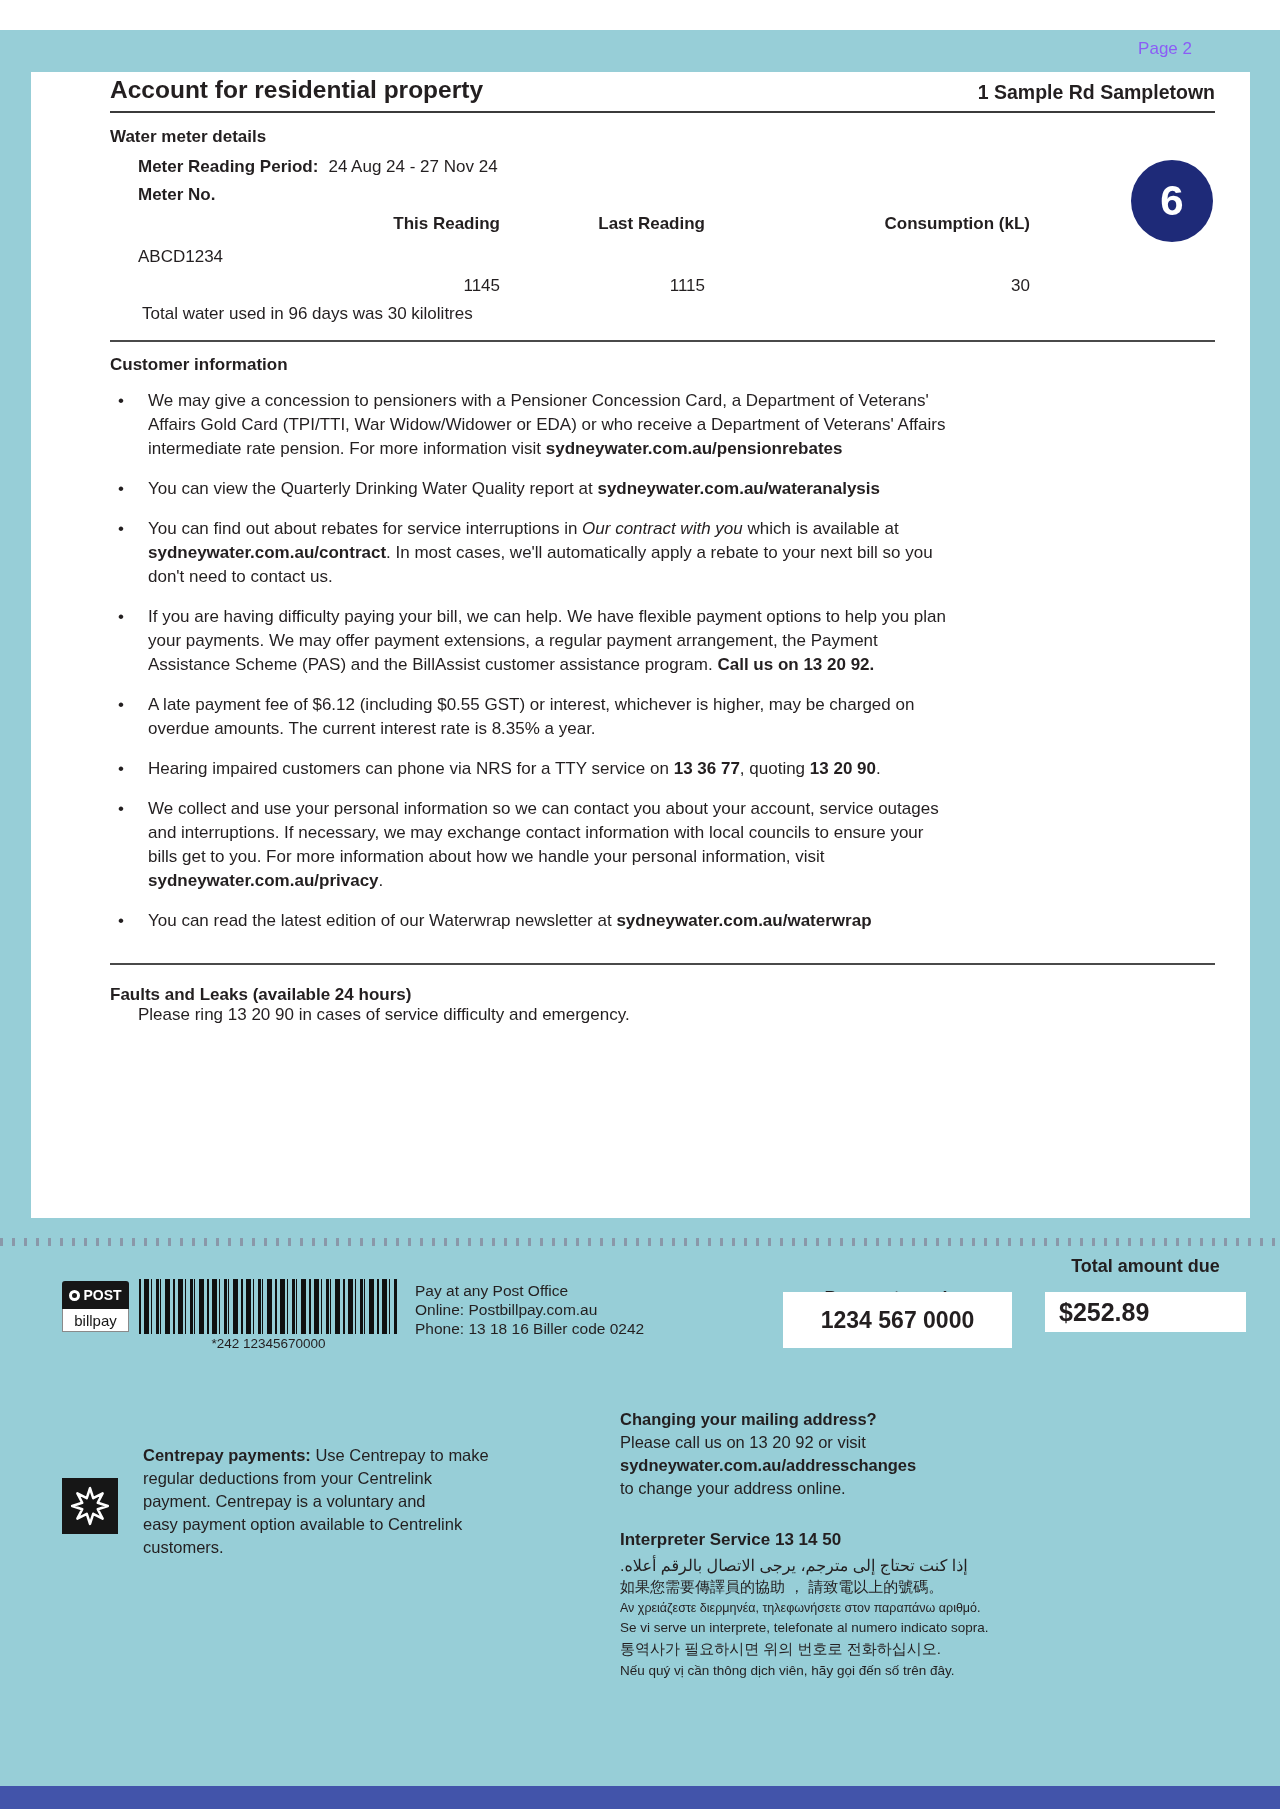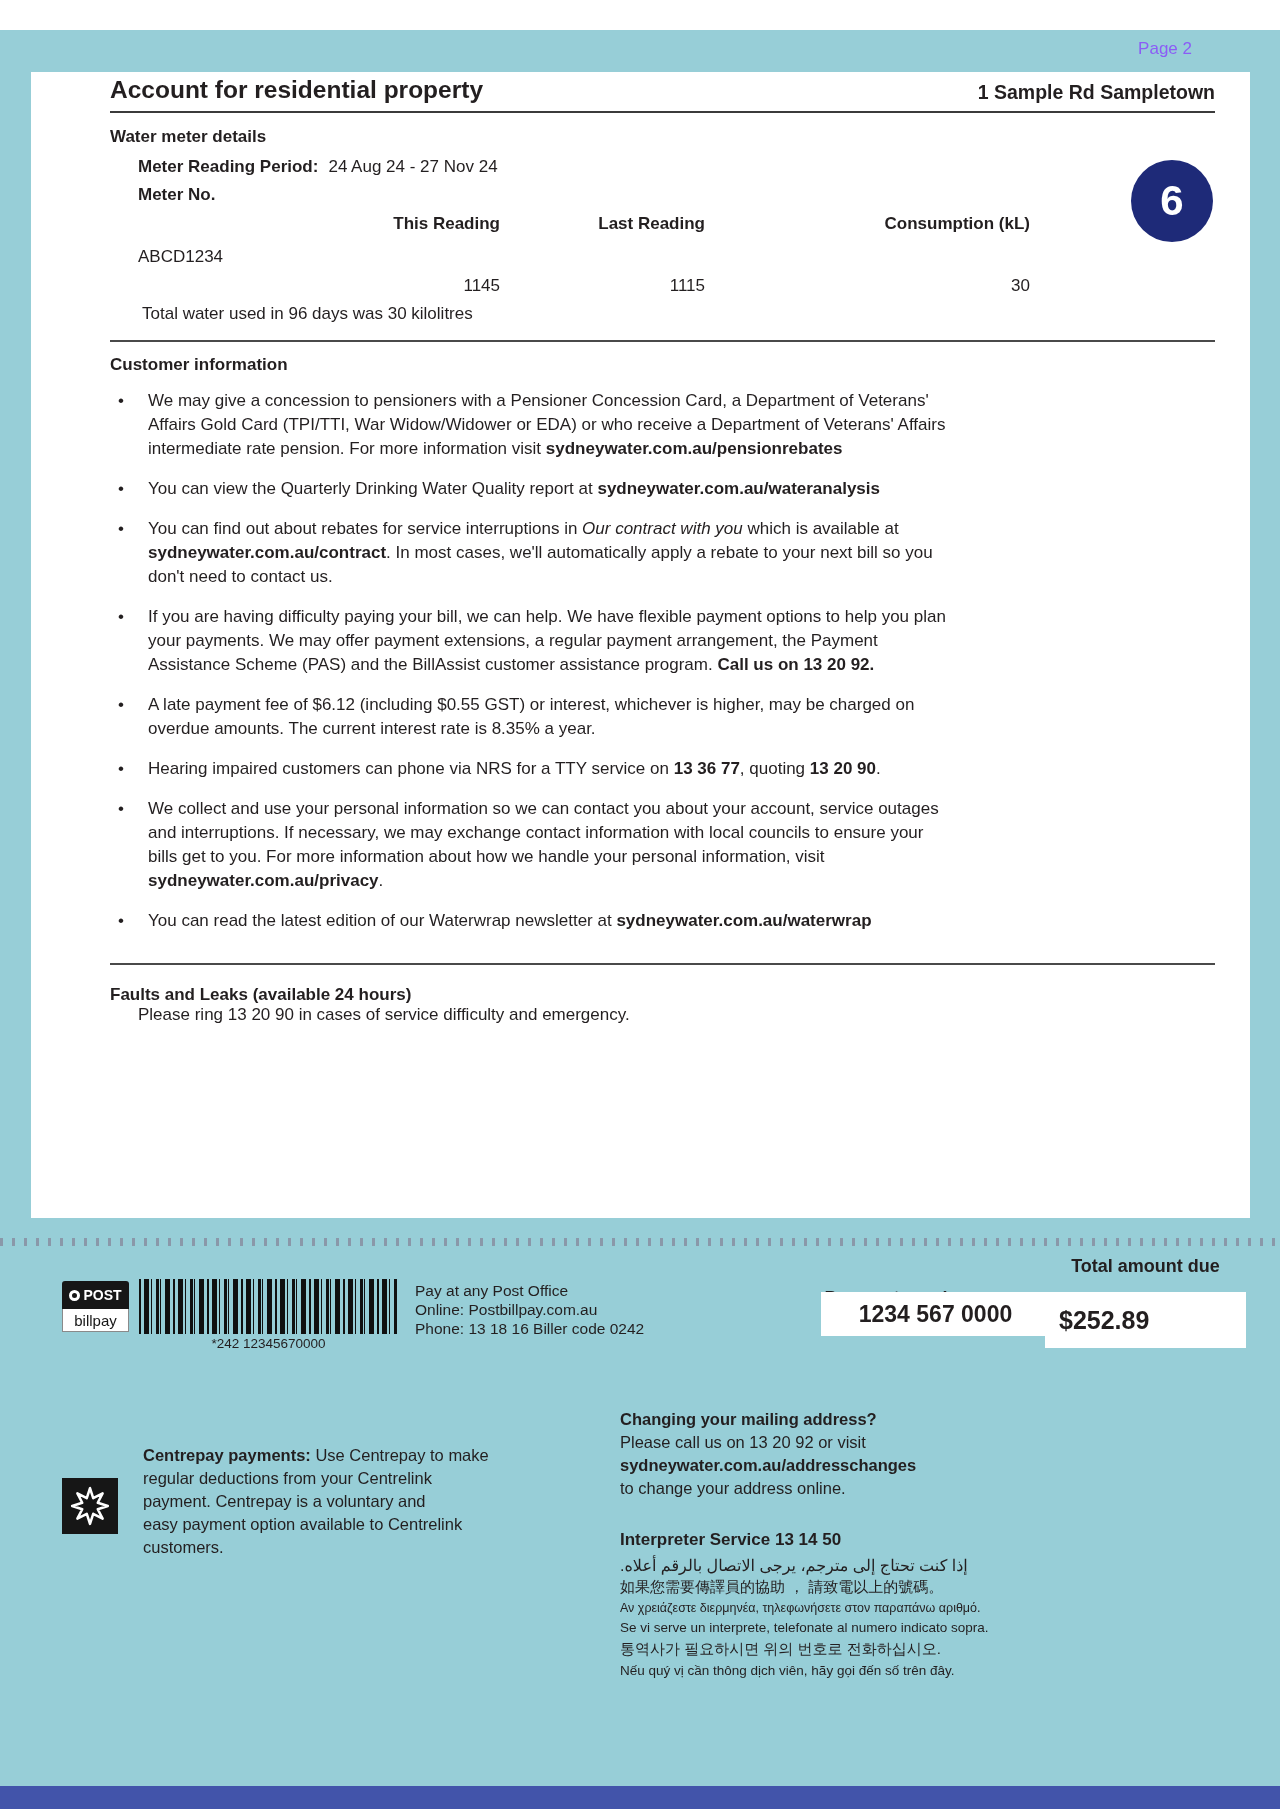--- a/index.html
+++ b/index.html
@@ -59,25 +59,25 @@
              #111 5px 10px,transparent 10px 12px,
              #111 12px 13px,transparent 13px 17px,
              #111 17px 20px,transparent 20px 21px,
              #111 21px 22px,transparent 22px 26px,
              #111 26px 31px,transparent 31px 34px);}
   .barcode-label{position:absolute;left:139px;top:1336px;width:259px;text-align:center;font-size:13.5px;}
   .pay-info{position:absolute;left:415px;top:1281px;font-size:15.5px;line-height:19px;}
 
   .payment-number-label{position:absolute;left:783px;top:1288px;width:229px;text-align:center;
                         font-size:18px;font-weight:bold;}
-  .payment-number-box{position:absolute;left:821px;top:1292px;width:229px;height:44px;background:#fff;
+  .payment-number-box{position:absolute;left:783px;top:1292px;width:229px;height:56px;background:#fff;
                       display:flex;align-items:center;justify-content:center;font-size:23px;font-weight:bold;}
   .total-due-label{position:absolute;left:1045px;top:1256px;width:201px;text-align:center;
                    font-size:18px;font-weight:bold;}
-  .total-due-box{position:absolute;left:1045px;top:1292px;width:201px;height:56px;background:#fff;
+  .total-due-box{position:absolute;left:1045px;top:1292px;width:201px;height:40px;background:#fff;
                  display:flex;align-items:center;font-size:25px;font-weight:bold;padding-left:14px;box-sizing:border-box;}
 
   .centrepay-icon{position:absolute;left:62px;top:1478px;width:56px;height:56px;background:#161616;
                   display:flex;align-items:center;justify-content:center;}
   .centrepay-text{position:absolute;left:143px;top:1444px;font-size:16.5px;line-height:23px;}
 
   .addr-block{position:absolute;left:620px;top:1408px;font-size:16.5px;line-height:23px;}
   .addr-heading{font-weight:bold;}
 
   .interp-block{position:absolute;left:620px;top:1530px;}

